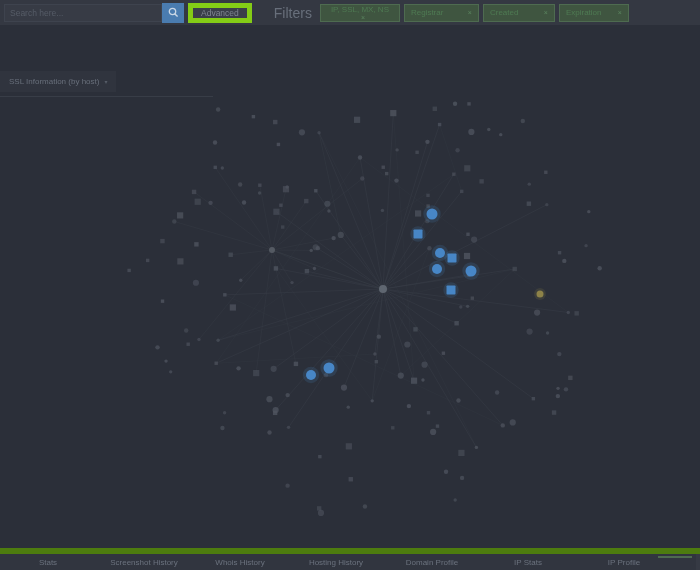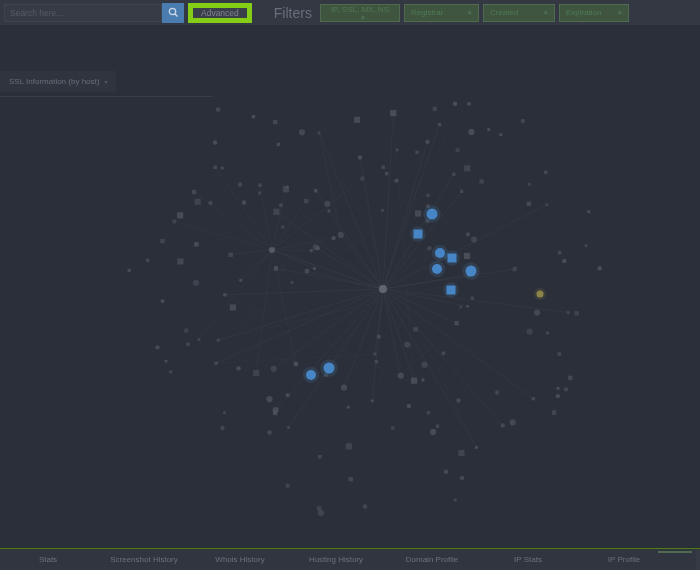--- a/index.html
+++ b/index.html
@@ -94,21 +94,21 @@
   .graph {
     position: absolute; left: 0; top: 97px; width: 700px; height: 451px;
     background: #2b2f39;
   }
   .graph svg { display: block; }
 
   
   .bottomnav {
     position: absolute; left: 0; bottom: 0; width: 700px; height: 22px;
     background: #31353f;
-    border-top: 1px solid #4d7c0f;
+    border-top: 6px solid #4d7c0f;
     display: flex; align-items: center;
   }
   .navitem {
     color: #6b727e; font-size: 8px; cursor: pointer;
     white-space: nowrap; text-align: center;
   }
   .nav-accent {
     position: absolute; right: 8px; top: 2px; width: 34px; height: 2px;
     background: #4e6b50;
   }

